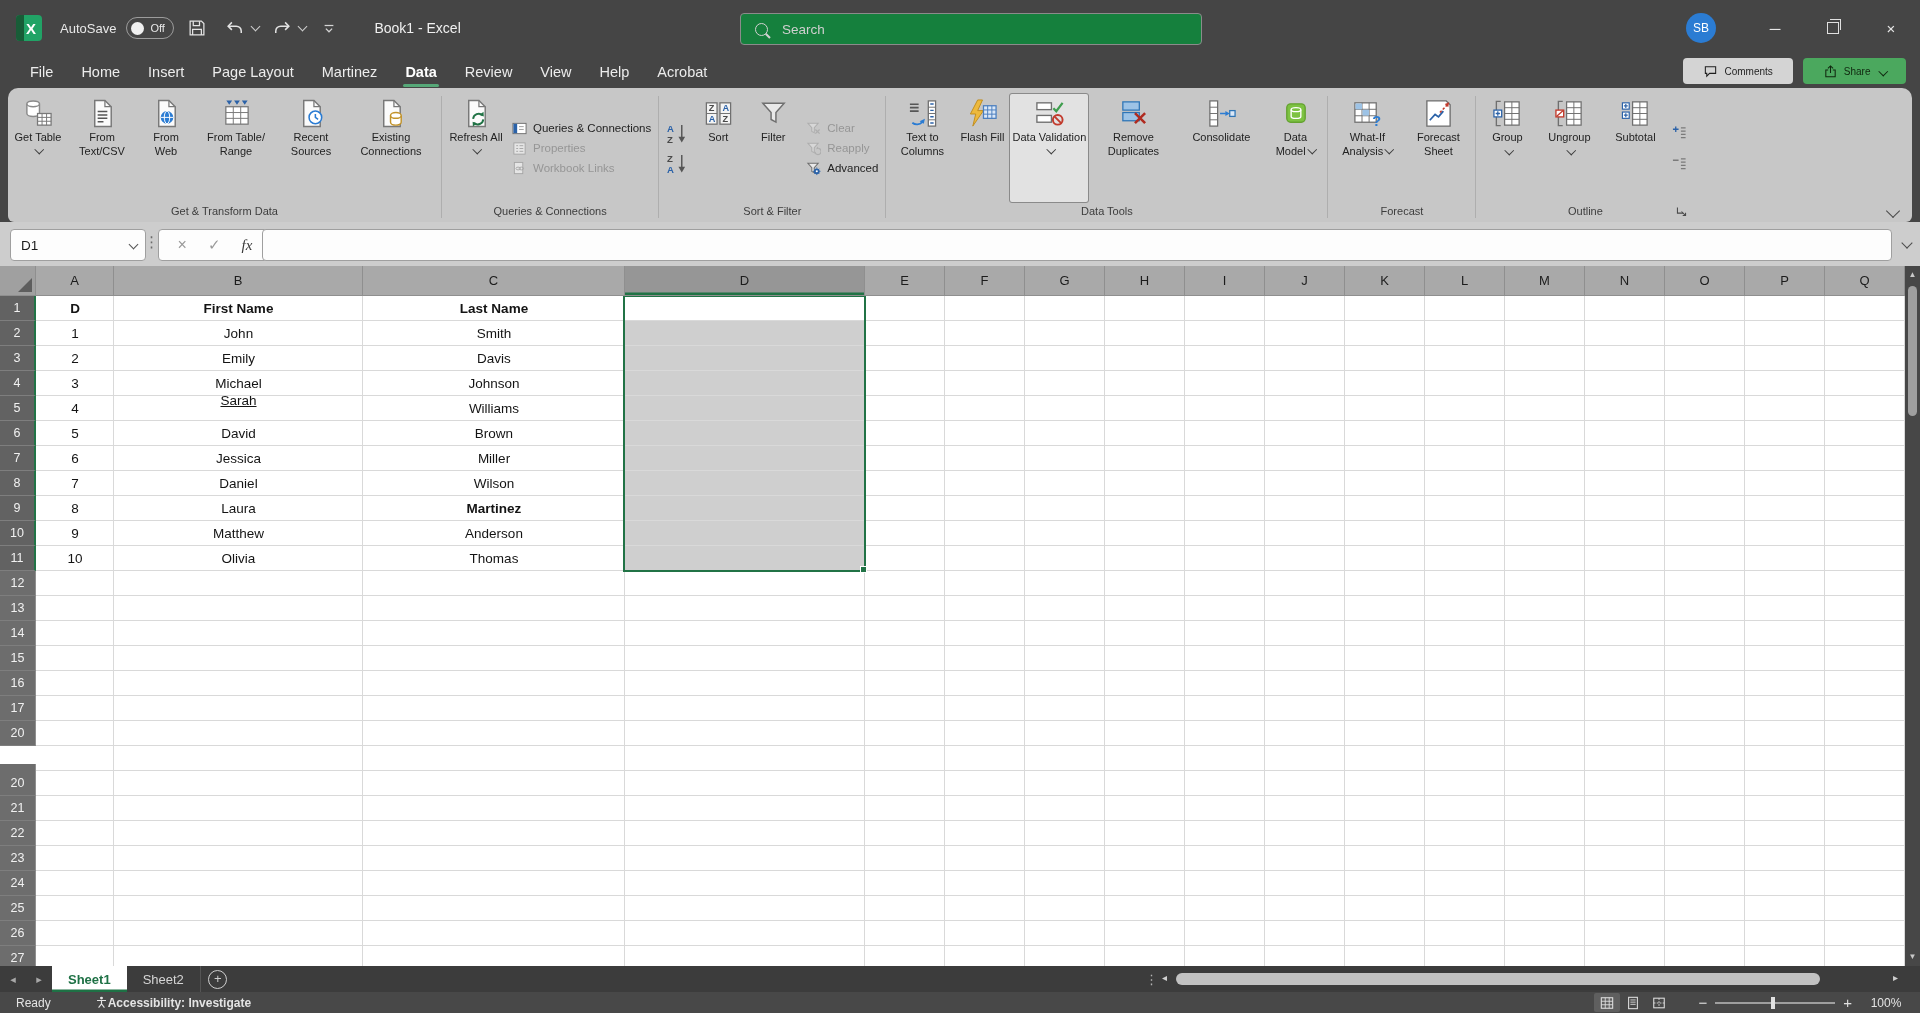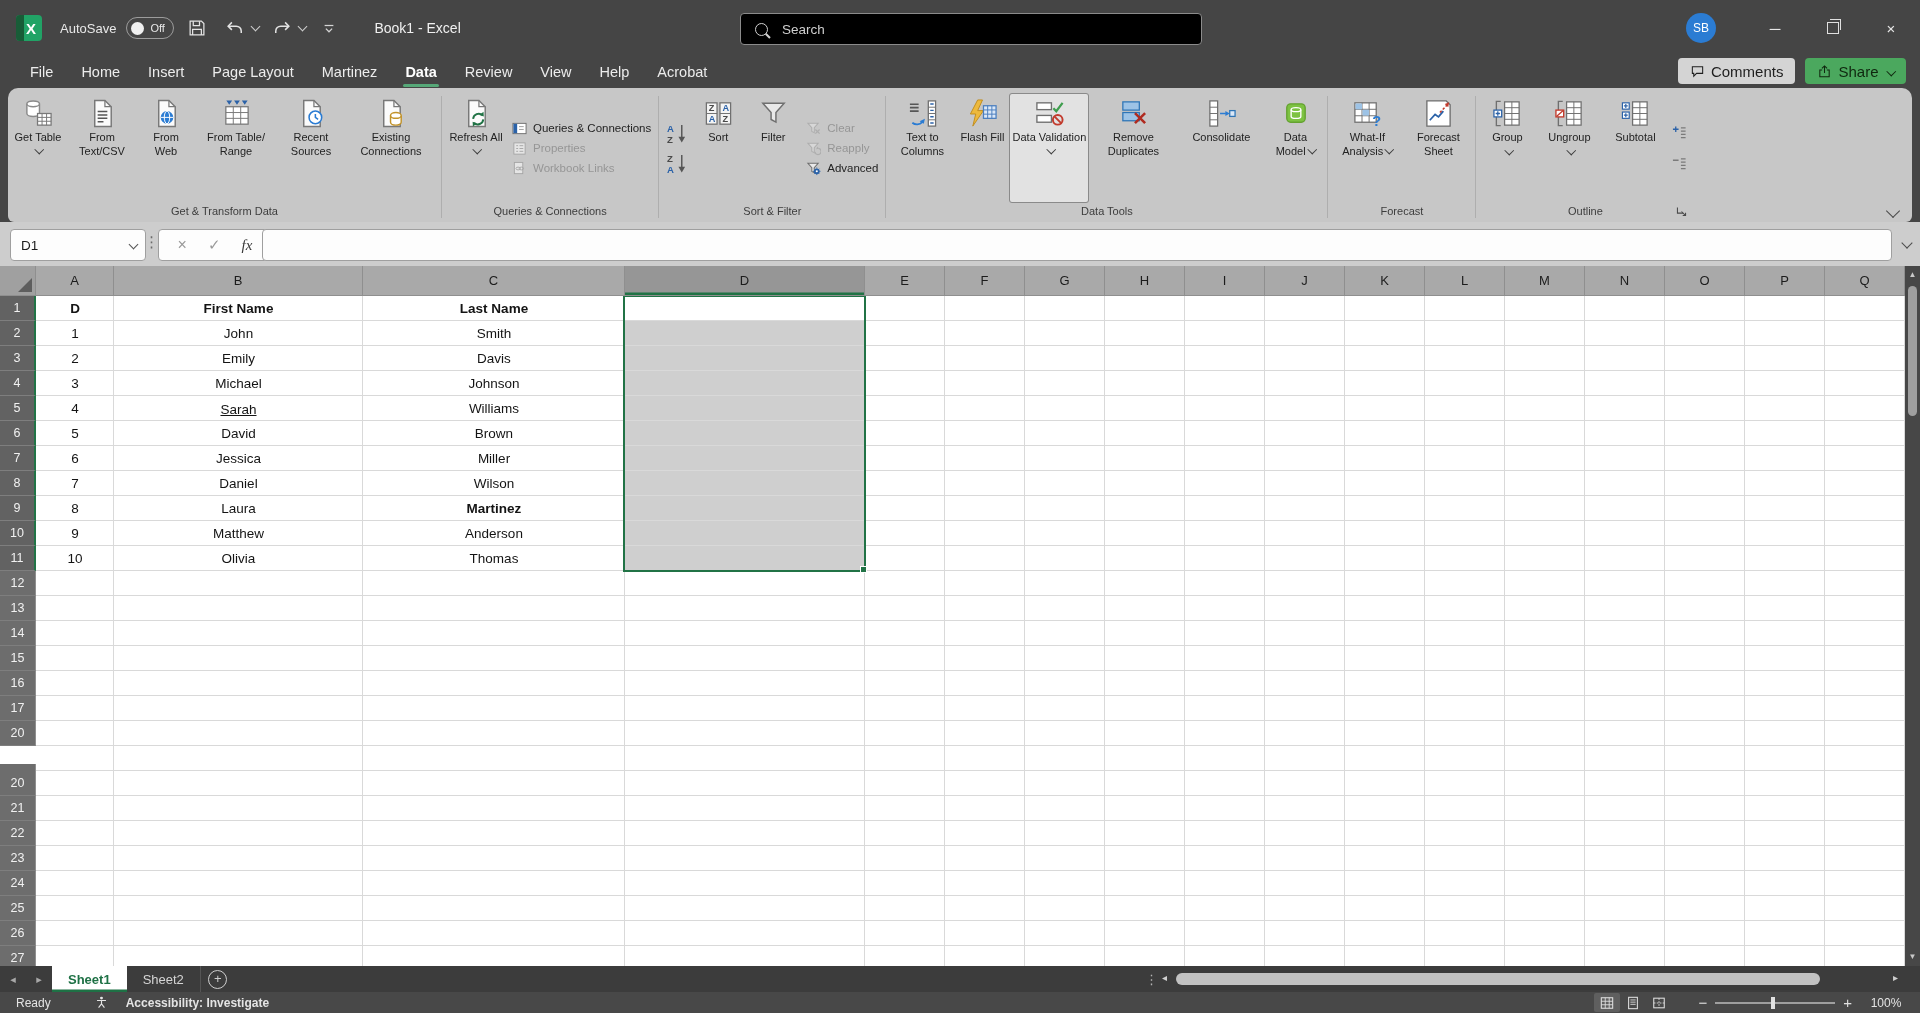--- a/index.html
+++ b/index.html
@@ -11,38 +11,38 @@
   #xlicon:before{content:"";position:absolute;left:0;top:0;bottom:0;width:8px;background:#185c37;border-radius:4px 0 0 4px}
   #xlicon span{position:relative;z-index:1;margin-left:4px}
   #autosave-lbl{margin-left:18px;font-size:13px}
   .toggle{margin-left:10px;width:46px;height:20px;border:1px solid #9c9c9c;border-radius:11px;display:flex;align-items:center;position:relative}
   .toggle .knob{width:13px;height:13px;border-radius:50%;background:#f0f0f0;margin-left:4px}
   .toggle .state{font-size:11px;margin-left:6px;color:#e8e8e8}
   .tbtn{width:30px;height:30px;display:flex;align-items:center;justify-content:center;margin-left:8px}
   .tbtn svg{width:20px;height:20px}
   .chev-sm{display:inline-block;width:6px;height:6px;border-right:1.4px solid #cfcfcf;border-bottom:1.4px solid #cfcfcf;transform:rotate(45deg);margin-left:2px;margin-top:-3px}
   #doc-title{margin-left:30px;font-size:14px;color:#f0f0f0}
-  #searchbox{position:absolute;left:740px;top:13px;width:460px;height:30px;background:#000000;border:1px solid #8b8b8b;border-radius:4px;display:flex;align-items:center}
+  #searchbox{position:absolute;left:740px;top:13px;width:460px;height:30px;background:#15803d;border:1px solid #8b8b8b;border-radius:4px;display:flex;align-items:center}
   #searchbox .mag{width:11px;height:11px;border:1.6px solid #d2d2d2;border-radius:50%;margin-left:14px;position:relative}
   #searchbox .mag:after{content:"";position:absolute;width:6px;height:1.6px;background:#d2d2d2;transform:rotate(45deg);left:9px;top:11px}
   #searchbox input{background:transparent;border:none;outline:none;color:#e6e6e6;font-size:13.5px;margin-left:12px;width:380px;font-family:"Liberation Sans",sans-serif}
   #searchbox input::placeholder{color:#cfcfcf}
   #avatar{position:absolute;right:204px;top:13px;width:30px;height:30px;border-radius:50%;background:#2b7cd3;color:#fff;font-size:12px;display:flex;align-items:center;justify-content:center}
   #winbtns{position:absolute;right:0;top:0;height:56px;display:flex}
   .winbtn{width:58px;height:56px;display:flex;align-items:center;justify-content:center;color:#e8e8e8;font-size:15px}
   .restore-glyph{width:10px;height:10px;border:1.3px solid #e0e0e0;position:relative;background:transparent}
   .restore-glyph:before{content:"";position:absolute;left:2px;top:-4px;width:10px;height:10px;border:1.3px solid #e0e0e0;border-bottom:none;border-left:none}
   
   #tabrow{position:absolute;top:56px;left:0;right:0;height:32px;display:flex;align-items:center}
   #tabs{display:flex;padding-left:16px}
   .rtab{padding:0 14px;font-size:14.5px;color:#ececec;height:32px;display:flex;align-items:center;position:relative}
   .rtab.active{font-weight:bold;color:#fff}
   .rtab.active:after{content:"";position:absolute;left:12px;right:12px;bottom:1px;height:3px;border-radius:2px;background:#56a878}
   #tabrow-right{position:absolute;right:14px;top:58px;display:flex;gap:10px}
-  .pillbtn{height:26px;border-radius:4px;display:flex;align-items:center;padding:0 12px;font-size:15px;gap:6px}
+  .pillbtn{height:26px;border-radius:4px;display:flex;align-items:center;padding:0 20px;font-size:10px;gap:6px}
   #comments-btn{background:#d4d4d4;color:#1f1f1f}
   #share-btn{background:#4ba85e;color:#10270f}
   .pillbtn svg{width:15px;height:15px}
   
   #ribbon{position:absolute;top:88px;left:8px;right:8px;height:134px;background:#c7c7c7;border-radius:10px 10px 6px 6px;display:flex;align-items:stretch;overflow:hidden}
   .rgroup{display:flex;flex-direction:column;padding:0 3px}
   .rbtns{flex:1;display:flex;align-items:stretch;padding-top:5px;gap:1px;justify-content:center}
   .glabel{height:19px;text-align:center;font-size:11px;color:#3d3d3d;line-height:17px;position:relative;white-space:nowrap;padding:0 6px}
   .rsep{width:1px;background:#aeaeae;margin:8px 0 4px}
   .rbtn{display:flex;flex-direction:column;align-items:center;padding:2px 3px;border-radius:3px}
@@ -98,21 +98,21 @@
   .sheettab.inactive{color:#d5d5d5;border-right:1px solid #555}
   #addsheet{width:34px;display:flex;align-items:center;justify-content:center}
   #addsheet .plus{width:17px;height:17px;border:1.3px solid #cfcfcf;border-radius:50%;color:#cfcfcf;font-size:13px;line-height:15px;text-align:center}
   #splitter{position:absolute;left:1145px;top:0;bottom:0;display:flex;align-items:center;color:#b5b5b5;font-size:13px}
   #hscroll{position:absolute;left:1162px;right:22px;top:5px;height:16px}
   #hscroll .harr{position:absolute;top:1px;color:#cfcfcf;font-size:10px}
   #hscroll .hthumb{position:absolute;left:14px;right:78px;top:2px;height:12px;background:#c2c2c2;border-radius:6px}
   
   #statusbar{position:absolute;left:0;right:0;bottom:0;height:21px;background:#484848;color:#e4e4e4;font-size:12px;display:flex;align-items:center}
   #status-ready{margin-left:16px}
-  #status-acc{margin-left:44px;display:flex;align-items:flex-start;gap:18px;font-weight:bold}
+  #status-acc{margin-left:44px;display:flex;align-items:flex-start;gap:0;font-weight:bold}
   #status-acc svg{width:13px;height:13px}
   #status-right{position:absolute;right:0;display:flex;align-items:center;height:21px}
   .viewicn{width:26px;height:19px;display:flex;align-items:center;justify-content:center}
   .viewicn svg{width:14px;height:14px}
   .viewicn.active{background:#5f5f5f;border-radius:2px}
   #zoomctl{display:flex;align-items:center;margin-left:18px}
   #zoomctl .zm{font-size:15px;color:#e0e0e0;padding:0 8px}
   #zoomtrack{width:120px;height:2px;background:#9f9f9f;position:relative}
   #zoomtrack .zthumb{position:absolute;left:56px;top:-5px;width:4px;height:12px;background:#e0e0e0}
   #zoomval{width:52px;text-align:center;margin-right:8px}
@@ -702,21 +702,21 @@
     <div class="cell" style="left: 36px; top: 25px; width: 78px; height: 25px; line-height: 25px;">1</div>
     <div class="cell" style="left: 114px; top: 25px; width: 249px; height: 25px; line-height: 25px;">John</div>
     <div class="cell" style="left: 363px; top: 25px; width: 262px; height: 25px; line-height: 25px;">Smith</div>
     <div class="cell" style="left: 36px; top: 50px; width: 78px; height: 25px; line-height: 25px;">2</div>
     <div class="cell" style="left: 114px; top: 50px; width: 249px; height: 25px; line-height: 25px;">Emily</div>
     <div class="cell" style="left: 363px; top: 50px; width: 262px; height: 25px; line-height: 25px;">Davis</div>
     <div class="cell" style="left: 36px; top: 75px; width: 78px; height: 25px; line-height: 25px;">3</div>
     <div class="cell" style="left: 114px; top: 75px; width: 249px; height: 25px; line-height: 25px;">Michael</div>
     <div class="cell" style="left: 363px; top: 75px; width: 262px; height: 25px; line-height: 25px;">Johnson</div>
     <div class="cell" style="left: 36px; top: 100px; width: 78px; height: 25px; line-height: 25px;">4</div>
-    <div class="cell" style="left: 114px; top: 101px; width: 249px; height: 25px; line-height: 25px; text-decoration: underline;">Sarah</div>
+    <div class="cell" style="left: 114px; top: 92px; width: 249px; height: 25px; line-height: 25px; text-decoration: underline;">Sarah</div>
     <div class="cell" style="left: 363px; top: 100px; width: 262px; height: 25px; line-height: 25px;">Williams</div>
     <div class="cell" style="left: 36px; top: 125px; width: 78px; height: 25px; line-height: 25px;">5</div>
     <div class="cell" style="left: 114px; top: 125px; width: 249px; height: 25px; line-height: 25px;">David</div>
     <div class="cell" style="left: 363px; top: 125px; width: 262px; height: 25px; line-height: 25px;">Brown</div>
     <div class="cell" style="left: 36px; top: 150px; width: 78px; height: 25px; line-height: 25px;">6</div>
     <div class="cell" style="left: 114px; top: 150px; width: 249px; height: 25px; line-height: 25px;">Jessica</div>
     <div class="cell" style="left: 363px; top: 150px; width: 262px; height: 25px; line-height: 25px;">Miller</div>
     <div class="cell" style="left: 36px; top: 175px; width: 78px; height: 25px; line-height: 25px;">7</div>
     <div class="cell" style="left: 114px; top: 175px; width: 249px; height: 25px; line-height: 25px;">Daniel</div>
     <div class="cell" style="left: 363px; top: 175px; width: 262px; height: 25px; line-height: 25px;">Wilson</div>

